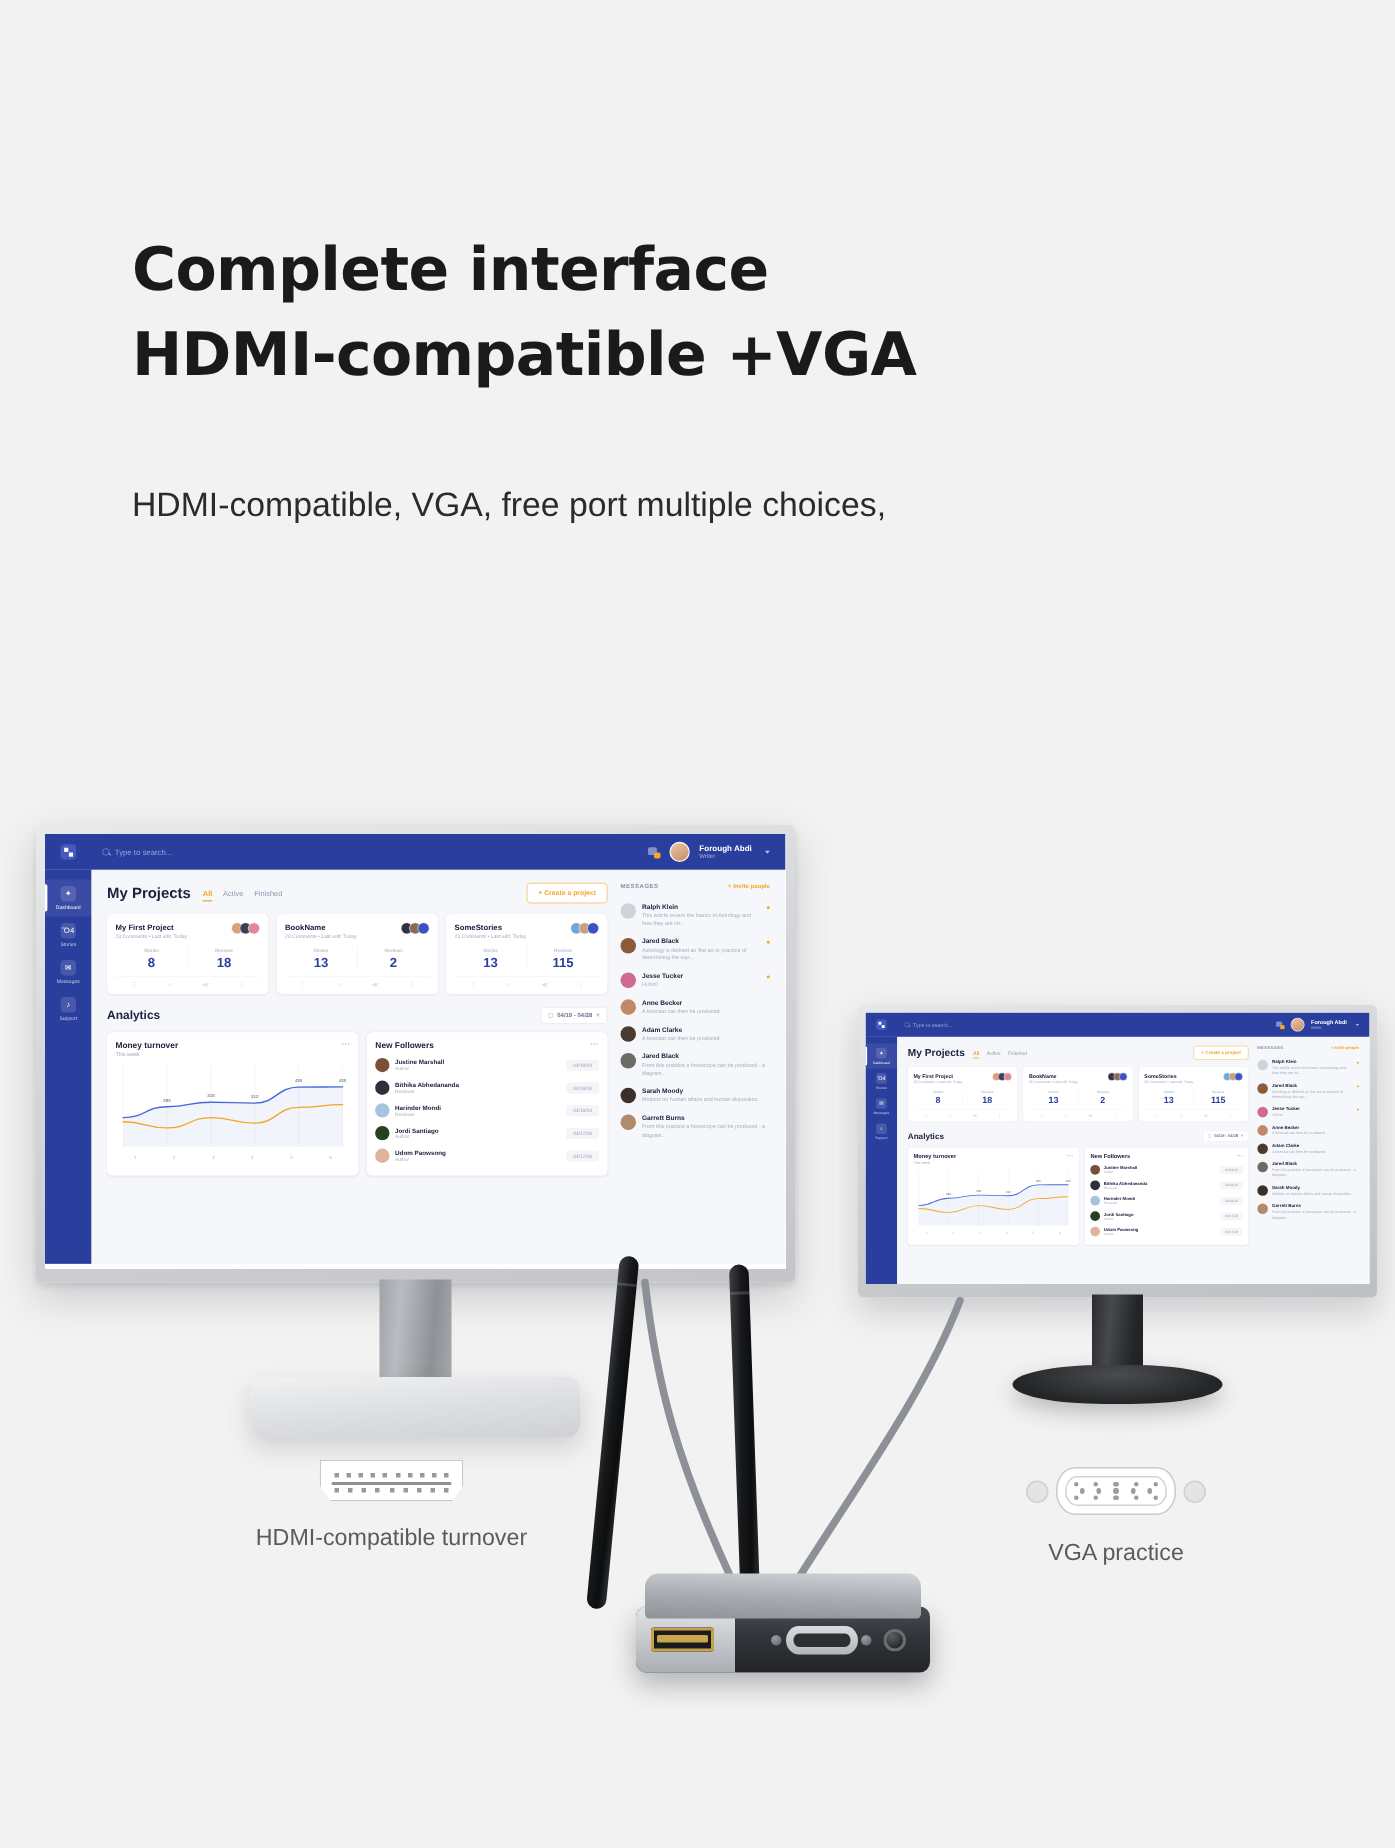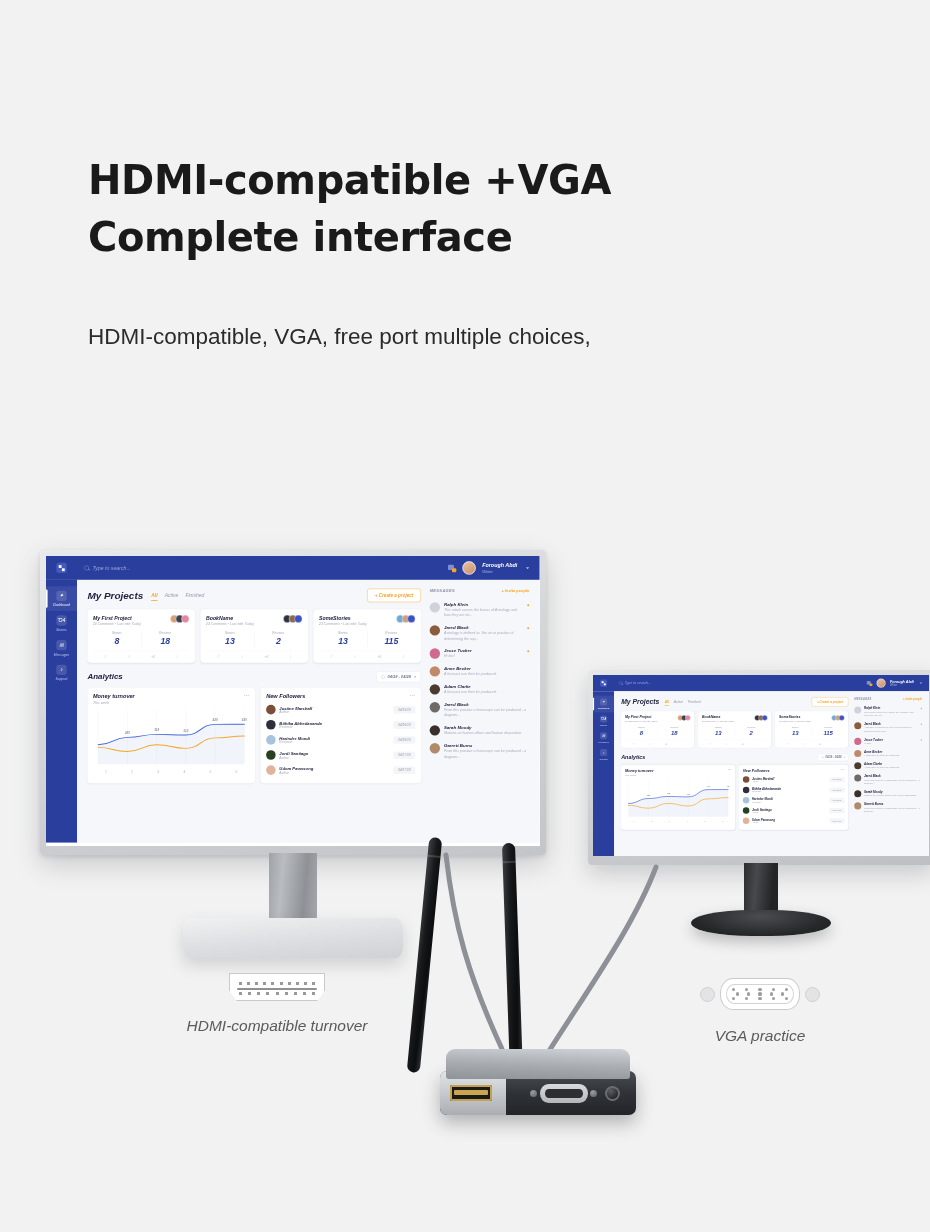--- a/index.html
+++ b/index.html
@@ -25,21 +25,21 @@
   .subcopy {
     position: absolute; left: 88px; top: 315px;
     font-size: 22.5px;
     color: #2b2b2b;
     line-height: 1.98;
     font-weight: 400;
     white-space: nowrap;
   }
 
   
-  .scene { position: absolute; left: 16px; top: 455px; width: 860px; height: 777px; font-style: italic; }
+  .scene { position: absolute; left: 0; top: 455px; width: 860px; height: 777px; }
 
   
   .mon-a { position: absolute; left: 24px; top: 95px; width: 506px; height: 305px; }
   .mon-a .bezel {
     position: absolute; inset: 0;
     background: linear-gradient(168deg,#e9eaec 0%,#d4d6d9 42%,#c3c5c9 100%);
     border-radius: 4px;
     box-shadow: 0 10px 26px rgba(60,64,72,.22), 0 2px 5px rgba(0,0,0,.10);
     padding: 6px 6px 9px 6px;
   }
@@ -252,22 +252,22 @@
   .vga-face .vr i { width:3.2px; height:3.2px; border-radius:50%; background:#9b9d a0; background:#9b9da0; display:block; }
   .vga-face .vr.mid { padding:0 4px; }
   .vga-ear { width:15px; height:15px; border-radius:50%; background:#e3e4e6; border:1.4px solid #cfd0d2; position:absolute; }
   .vga-ear.l { left:4px; }
   .vga-ear.r { right:4px; }
 </style>
 </head>
 <body>
 
 <div class="headline">
+  <h1>Complete interface</h1>
   <h1>HDMI-compatible +VGA</h1>
-  <h1>Complete interface</h1>
 </div>
 <div class="subcopy">
   <div>HDMI-compatible, VGA, free port multiple choices,</div>
 </div>
 
 <div class="scene">
 
   <div class="mon-a">
     <div class="bezel">
       <div class="screen">

